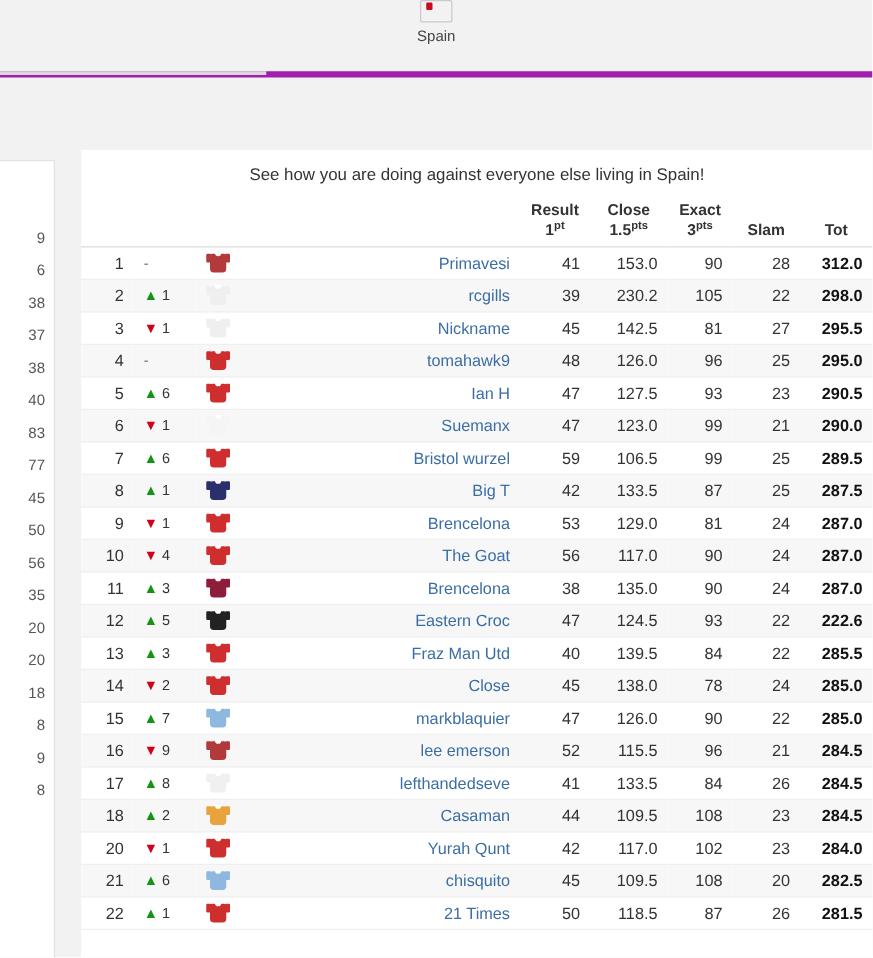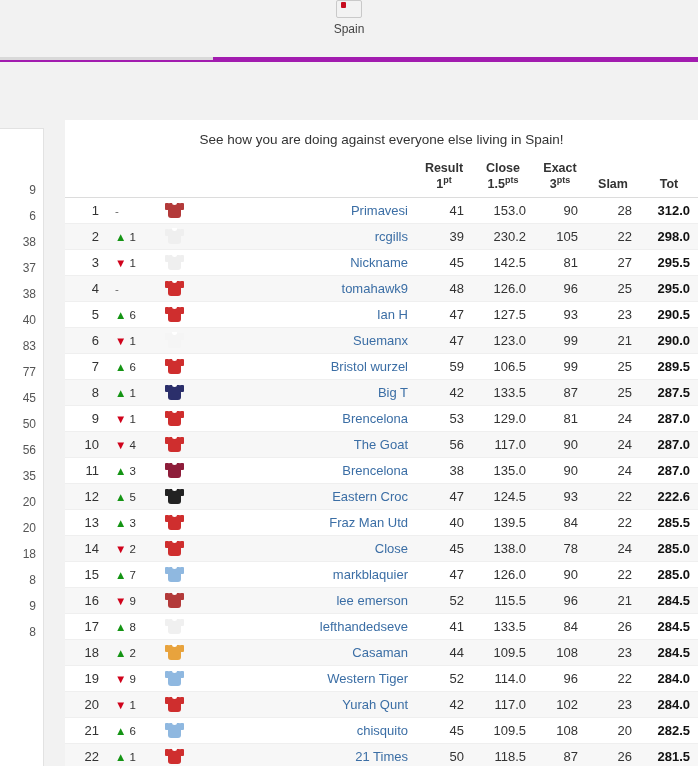--- a/index.html
+++ b/index.html
@@ -423,31 +423,20 @@
             <td class="c-move"><span class="up">▲</span> <span>2</span></td>
             <td class="c-kit"><span class="shirt"><span class="sl-l" style="background:#e8a33d"></span><span class="sr-r" style="background:#e8a33d"></span><span class="body" style="background:#e8a33d"></span><span class="collar"></span></span></td>
             <td class="c-name"><a href="#">Casaman</a></td>
             <td class="c-result">44</td>
             <td class="c-close">109.5</td>
             <td class="c-exact">108</td>
             <td class="c-slam">23</td>
             <td class="c-tot">284.5</td>
           </tr>
           <tr>
-            <td class="c-rank">19</td>
-            <td class="c-move"><span class="down">▼</span> <span>9</span></td>
-            <td class="c-kit"><span class="shirt"><span class="sl-l" style="background:#8fb8e0"></span><span class="sr-r" style="background:#8fb8e0"></span><span class="body" style="background:#8fb8e0"></span><span class="collar"></span></span></td>
-            <td class="c-name"><a href="#">Western Tiger</a></td>
-            <td class="c-result">52</td>
-            <td class="c-close">114.0</td>
-            <td class="c-exact">96</td>
-            <td class="c-slam">22</td>
-            <td class="c-tot">284.0</td>
-          </tr>
-          <tr>
             <td class="c-rank">20</td>
             <td class="c-move"><span class="down">▼</span> <span>1</span></td>
             <td class="c-kit"><span class="shirt"><span class="sl-l" style="background:#cf2e2e"></span><span class="sr-r" style="background:#cf2e2e"></span><span class="body" style="background:#cf2e2e"></span><span class="collar"></span></span></td>
             <td class="c-name"><a href="#">Yurah Qunt</a></td>
             <td class="c-result">42</td>
             <td class="c-close">117.0</td>
             <td class="c-exact">102</td>
             <td class="c-slam">23</td>
             <td class="c-tot">284.0</td>
           </tr>

